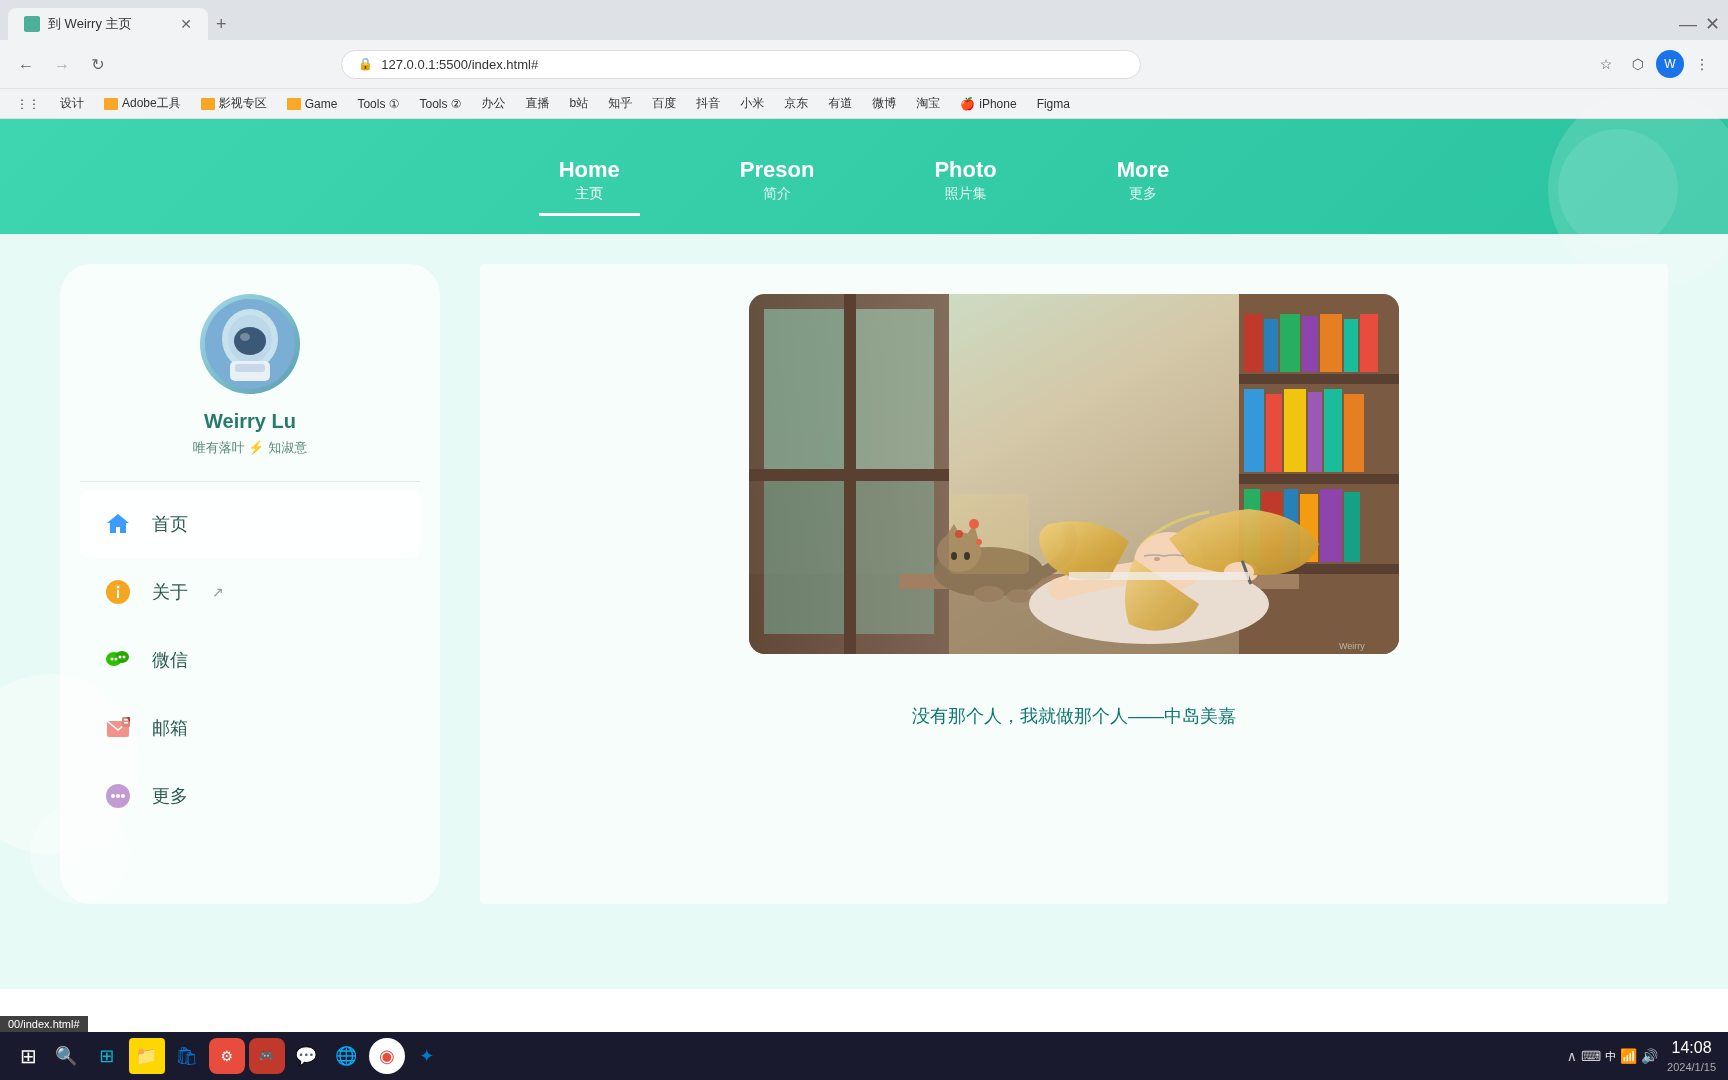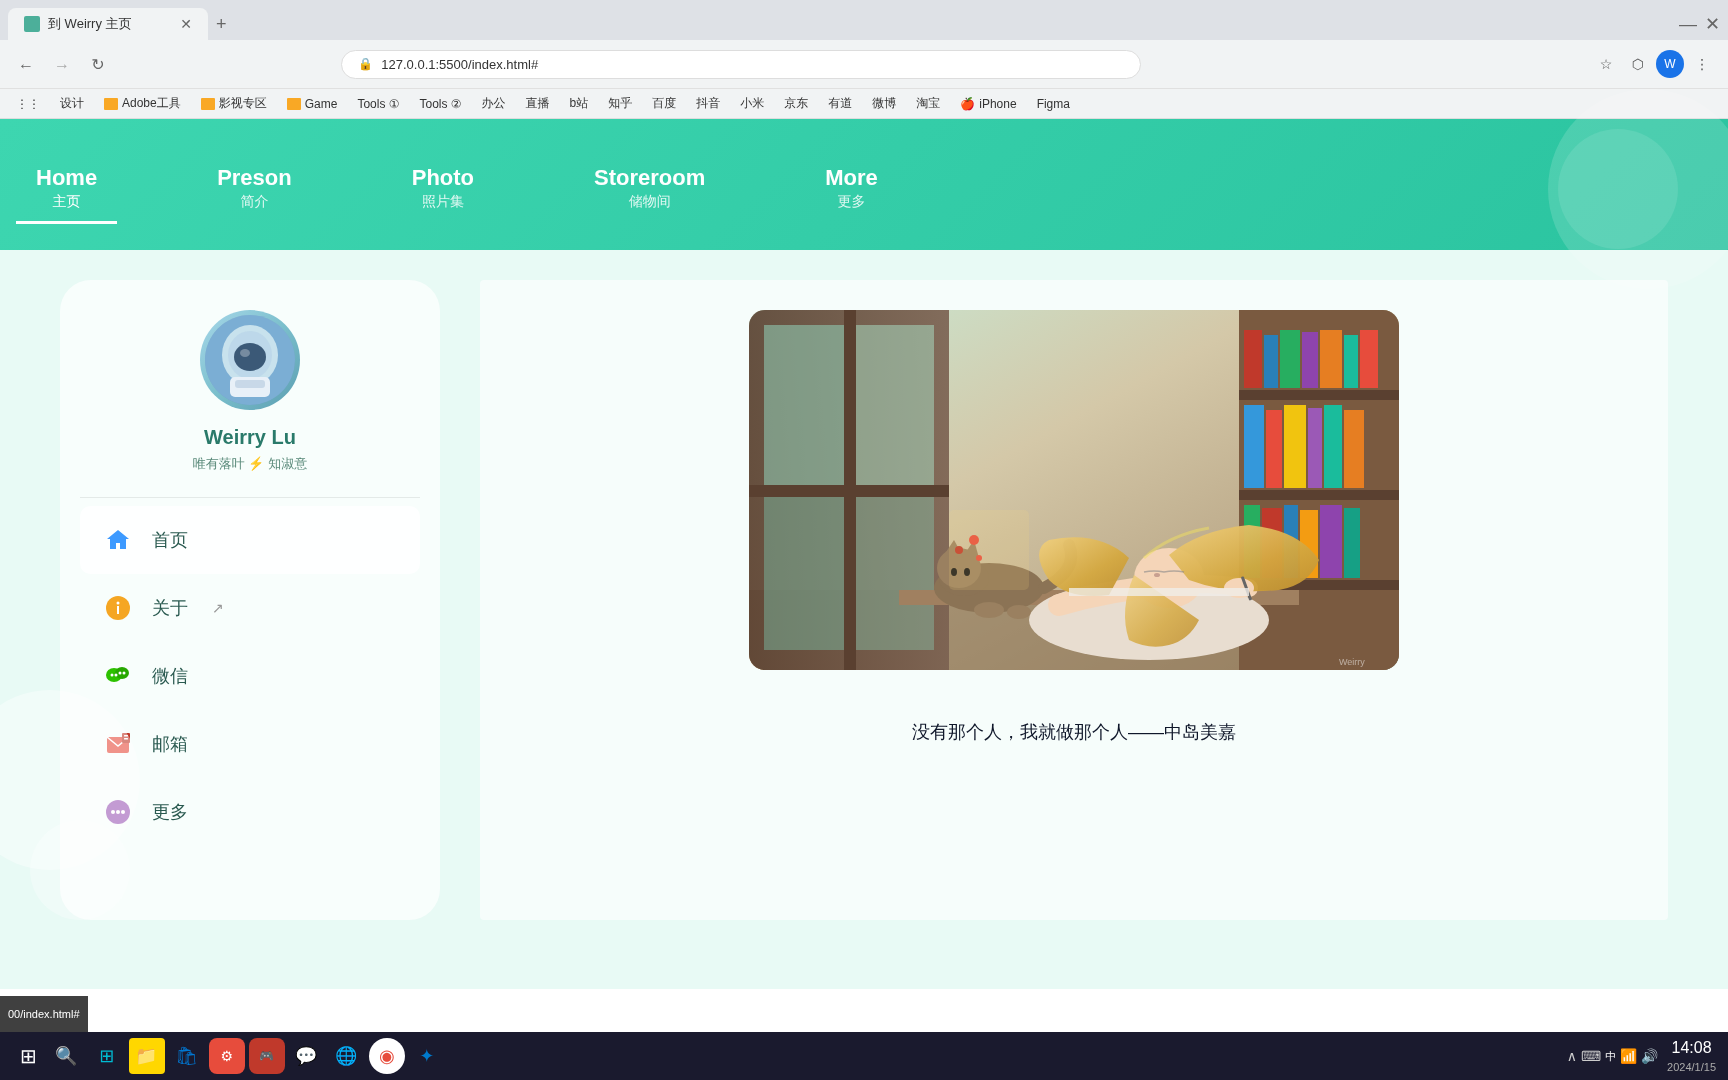--- a/index.html
+++ b/index.html
@@ -133,23 +133,23 @@
     
     .website {
       background: #e8faf5;
       min-height: 870px;
     }
 
     
     .top-nav {
       background: linear-gradient(135deg, #3dd6b0 0%, #2bc4a0 100%);
       display: flex;
-      justify-content: flex-start;
+      justify-content: center;
       align-items: flex-start;
-      padding: 16px;
+      padding: 8px;
       position: relative;
     }
     .nav-items {
       display: flex;
       justify-content: center;
       gap: 80px;
       padding: 20px 0 10px;
     }
     .nav-item {
       text-align: center;
@@ -347,21 +347,21 @@
       margin-top: 10px;
     }
     .quote-line1 {
       font-size: 20px;
       color: #2a7a6a;
       margin-bottom: 12px;
       font-weight: 500;
     }
     .quote-line2 {
       font-size: 18px;
-      color: #0f172a;
+      color: #0f766e;
       font-weight: 400;
     }
 
     
     .taskbar {
       position: fixed;
       bottom: 0;
       left: 0;
       right: 0;
       height: 48px;
@@ -407,21 +407,21 @@
       font-size: 14px;
     }
 
     .status-bar-url {
       position: fixed;
       bottom: 48px;
       left: 0;
       background: rgba(0,0,0,0.75);
       color: #fff;
       font-size: 11px;
-      padding: 12px 8px;
+      padding: 2px 8px;
       z-index: 999;
     }
   </style>
 </head>
 <body>
 
 <div class="browser-chrome">
 
   <div class="tab-bar">
     <div class="tab-active">
@@ -528,24 +528,20 @@
         <span class="nav-item-en">Home</span>
         <span class="nav-item-zh">主页</span>
       </div>
       <div class="nav-item">
         <span class="nav-item-en">Preson</span>
         <span class="nav-item-zh">简介</span>
       </div>
       <div class="nav-item">
         <span class="nav-item-en">Photo</span>
         <span class="nav-item-zh">照片集</span>
-      </div>
-      <div class="nav-item">
-        <span class="nav-item-en">Storeroom</span>
-        <span class="nav-item-zh">储物间</span>
       </div>
       <div class="nav-item">
         <span class="nav-item-en">More</span>
         <span class="nav-item-zh">更多</span>
       </div>
     </div>
     <div class="nav-decoration"></div>
     <div class="nav-decoration2"></div>
   </div>
 

